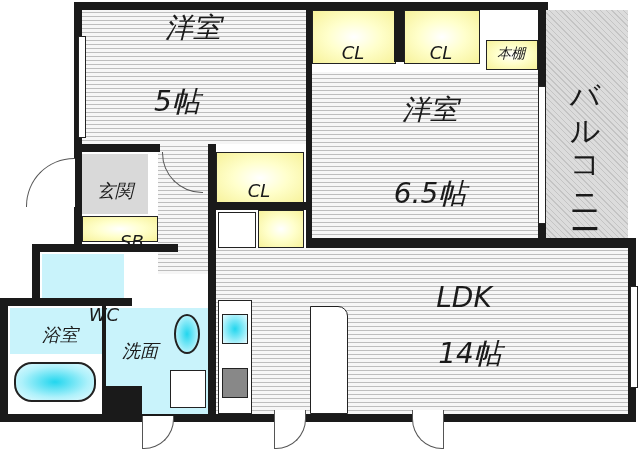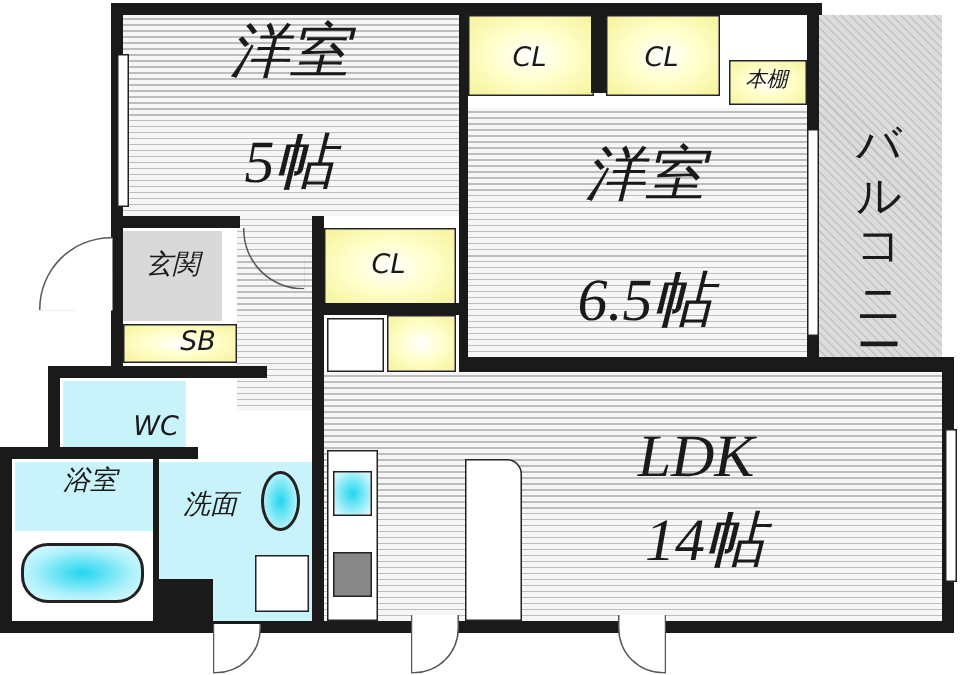--- a/index.html
+++ b/index.html
@@ -7,22 +7,22 @@
   .abs{position:absolute;box-sizing:border-box;}
   .wall{position:absolute;background:#1a1a1a;}
   .floor{position:absolute;background-color:#f2f2f2;
     background-image:repeating-linear-gradient(0deg,#f6f6f6 0px,#f6f6f6 3px,#bdbdbd 3px,#bdbdbd 4px);}
   .tile{position:absolute;background:#d9d9d9;}
   .yellow{position:absolute;background:radial-gradient(ellipse at center,#ffffff 0%,#ffffcc 45%,#f7f29a 100%);border:1px solid #222;}
   .cyan{position:absolute;background:#c9f3fb;}
   .balcony{position:absolute;background-color:#d8d8d8;
     background-image:repeating-linear-gradient(45deg,#dcdcdc 0px,#dcdcdc 3px,#c4c4c4 3px,#c4c4c4 4px);}
   .label{position:absolute;font-style:italic;color:#1a1a1a;white-space:nowrap;text-align:center;line-height:1;}
-  .big{font-size:40px;font-weight:normal;font-family:Liberation Serif, serif;}
-  .med{font-size:18px;}
+  .big{font-size:28px;font-weight:normal;}
+  .med{font-size:18px;margin-top:14px;}
   .small{font-size:14px;}
   .vert{writing-mode:vertical-rl;font-style:normal;font-size:30px;letter-spacing:4px;}
   .window{position:absolute;background:#fff;border:1px solid #222;}
   .door-arc{position:absolute;border:1px solid #555;background:#fff;}
   .dash-x{position:absolute;border:1px solid #222;background:#fff;}
 </style>
 </head>
 <body>
 
 <div class="floor" style="left:82px;top:10px;width:224px;height:134px;"></div>
@@ -79,27 +79,27 @@
 <div class="window" style="left:538px;top:86px;width:6px;height:136px;"></div>
 <div class="window" style="left:630px;top:286px;width:6px;height:100px;"></div>
 
 <div class="door-arc" style="left:26px;top:158px;width:48px;height:48px;border-radius:48px 0 0 0;border-right:none;border-bottom:none;"></div>
 <div class="door-arc" style="left:162px;top:152px;width:40px;height:40px;border-radius:0 0 0 40px;border-top:none;border-right:none;background:transparent;"></div>
 <div class="door-arc" style="left:142px;top:416px;width:30px;height:32px;border-radius:0 0 30px 0;border-top:none;"></div>
 <div class="door-arc" style="left:274px;top:410px;width:30px;height:38px;border-radius:0 0 30px 0;border-top:none;"></div>
 <div class="door-arc" style="left:412px;top:410px;width:30px;height:38px;border-radius:0 0 0 30px;border-top:none;"></div>
 
 <div class="label big" style="left:128px;top:14px;width:130px;">洋室</div>
-<div class="label big" style="left:128px;top:88px;width:130px;">5帖</div>
+<div class="label big" style="left:112px;top:88px;width:130px;">5帖</div>
 <div class="label big" style="left:360px;top:96px;width:140px;">洋室</div>
 <div class="label big" style="left:340px;top:180px;width:180px;">6.5帖</div>
 <div class="label big" style="left:384px;top:284px;width:160px;">LDK</div>
 <div class="label big" style="left:390px;top:340px;width:160px;">14帖</div>
 <div class="label vert" style="left:570px;top:62px;">バルコニー</div>
 <div class="label med" style="left:84px;top:168px;width:62px;">玄関</div>
 <div class="label med" style="left:84px;top:219px;width:96px;">SB</div>
-<div class="label med" style="left:84px;top:276px;width:40px;">WC</div>
+<div class="label med" style="left:84px;top:292px;width:40px;">WC</div>
 <div class="label med" style="left:30px;top:312px;width:60px;">浴室</div>
 <div class="label med" style="left:110px;top:328px;width:60px;">洗面</div>
 <div class="label med" style="left:312px;top:30px;width:82px;">CL</div>
 <div class="label med" style="left:404px;top:30px;width:74px;">CL</div>
 <div class="label small" style="left:486px;top:46px;width:50px;">本棚</div>
 <div class="label med" style="left:216px;top:168px;width:86px;">CL</div>
 
 </body></html>

